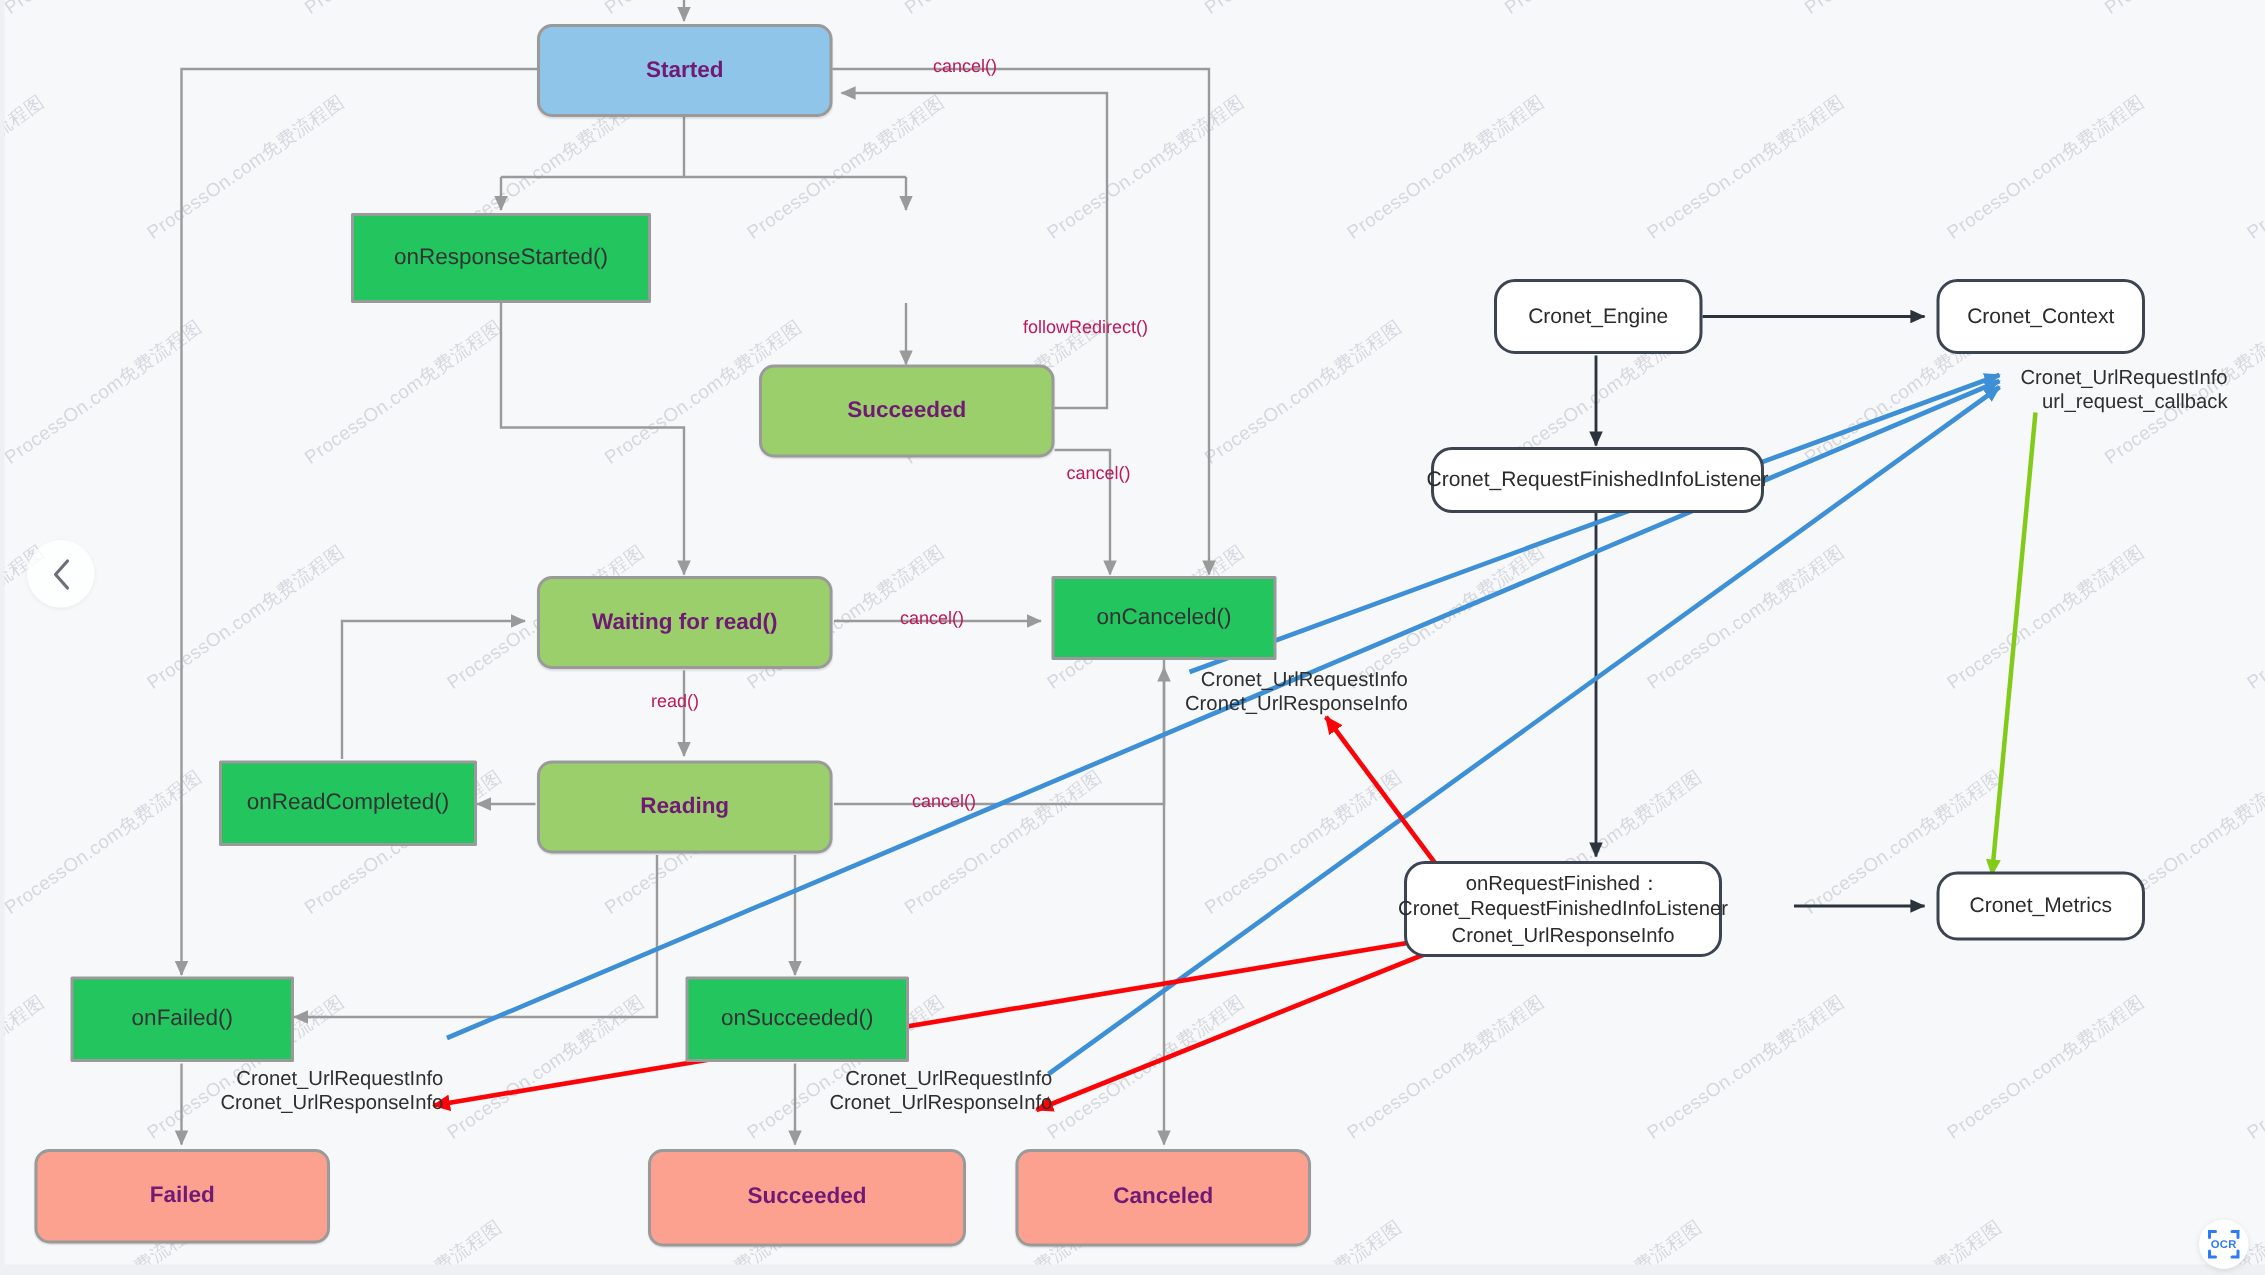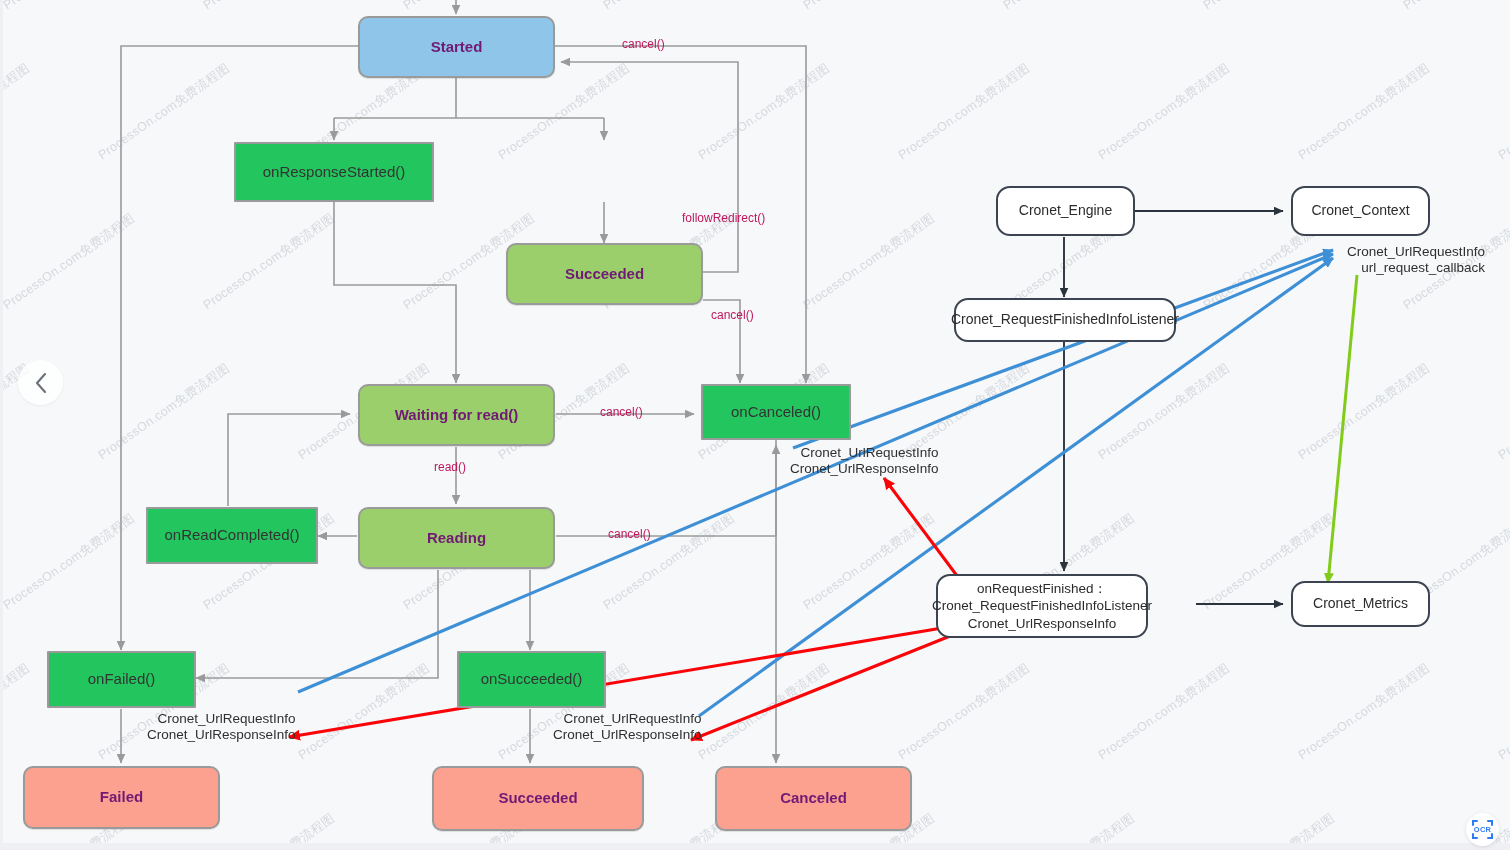--- a/index.html
+++ b/index.html
@@ -251,21 +251,21 @@
     </div>
 
     <div class="node state salmon" style="left:23px;top:766px;width:197px;height:63px;">
       <span>Failed</span>
     </div>
 
     <div class="node state salmon" style="left:432px;top:766px;width:212px;height:65px;">
       <span>Succeeded</span>
     </div>
 
-    <div class="node state salmon" style="left:677px;top:766px;width:197px;height:65px;margin-left:38px;">
+    <div class="node state salmon" style="left:677px;top:766px;width:197px;height:65px;">
       <span>Canceled</span>
     </div>
 
     <div class="node act" style="left:234px;top:142px;width:200px;height:60px;">
       <span>onResponseStarted()</span>
     </div>
 
 
     <div class="node act" style="left:701px;top:384px;width:150px;height:56px;">
       <span>onCanceled()</span>

